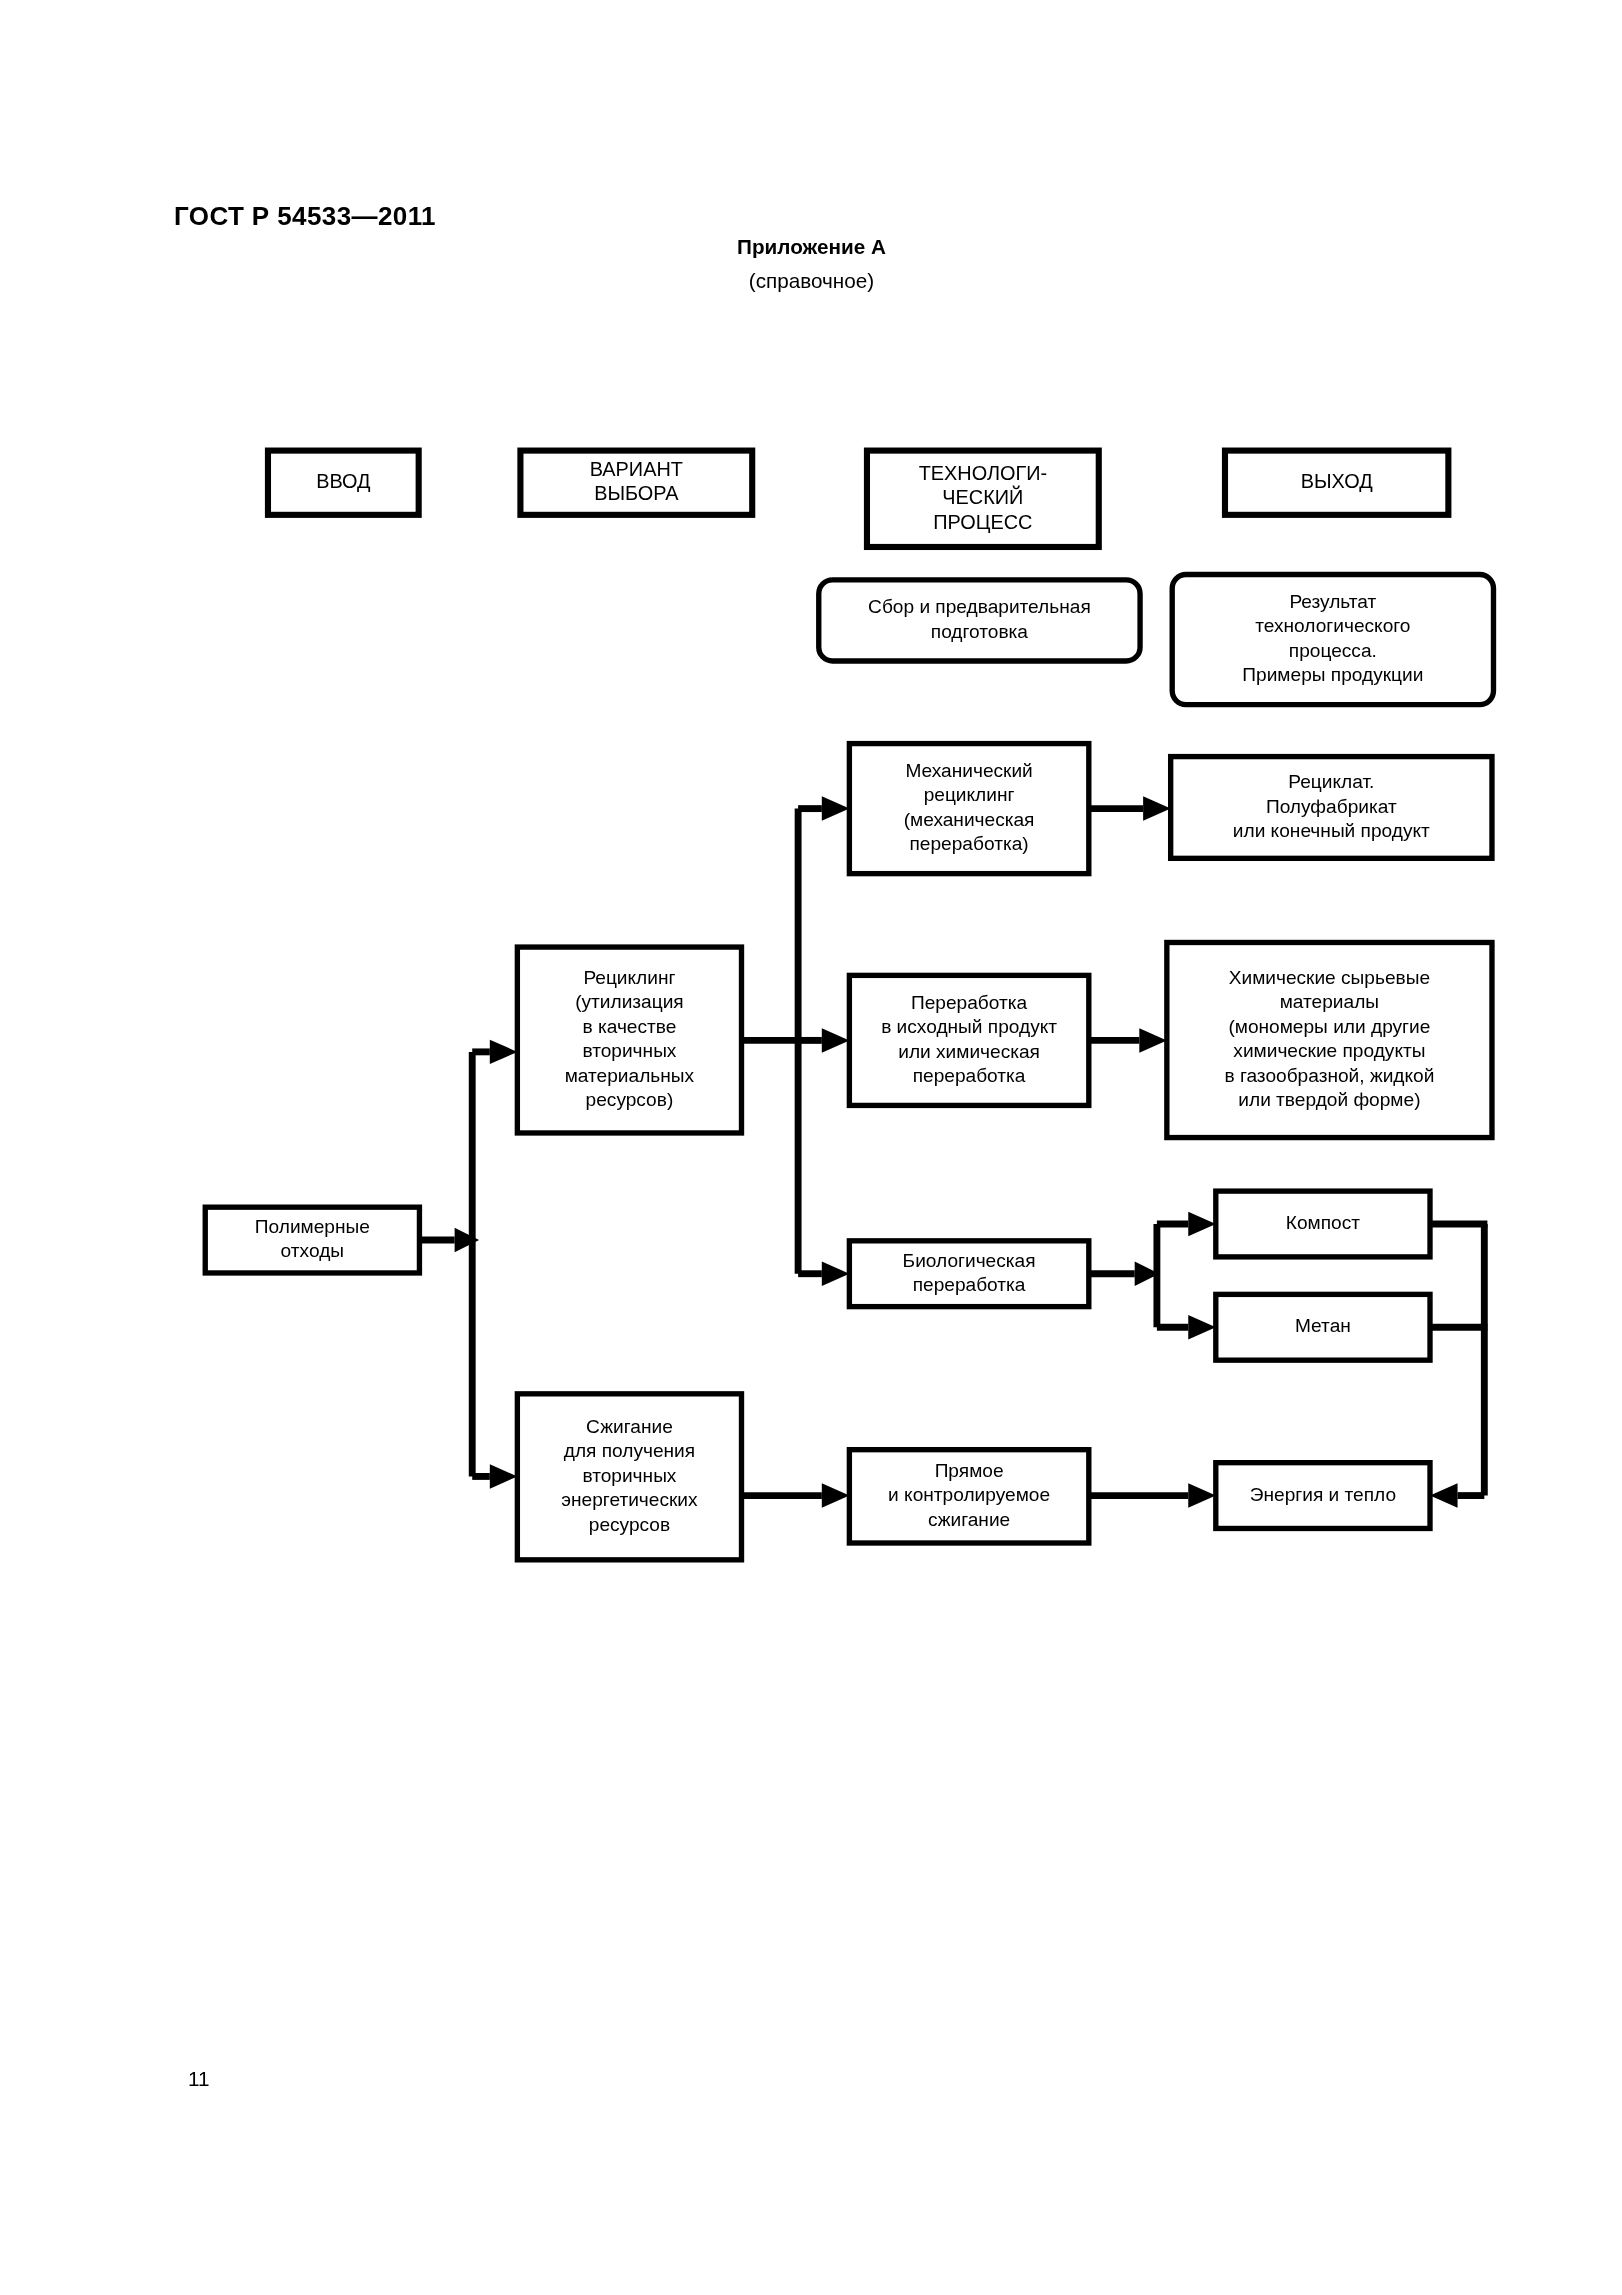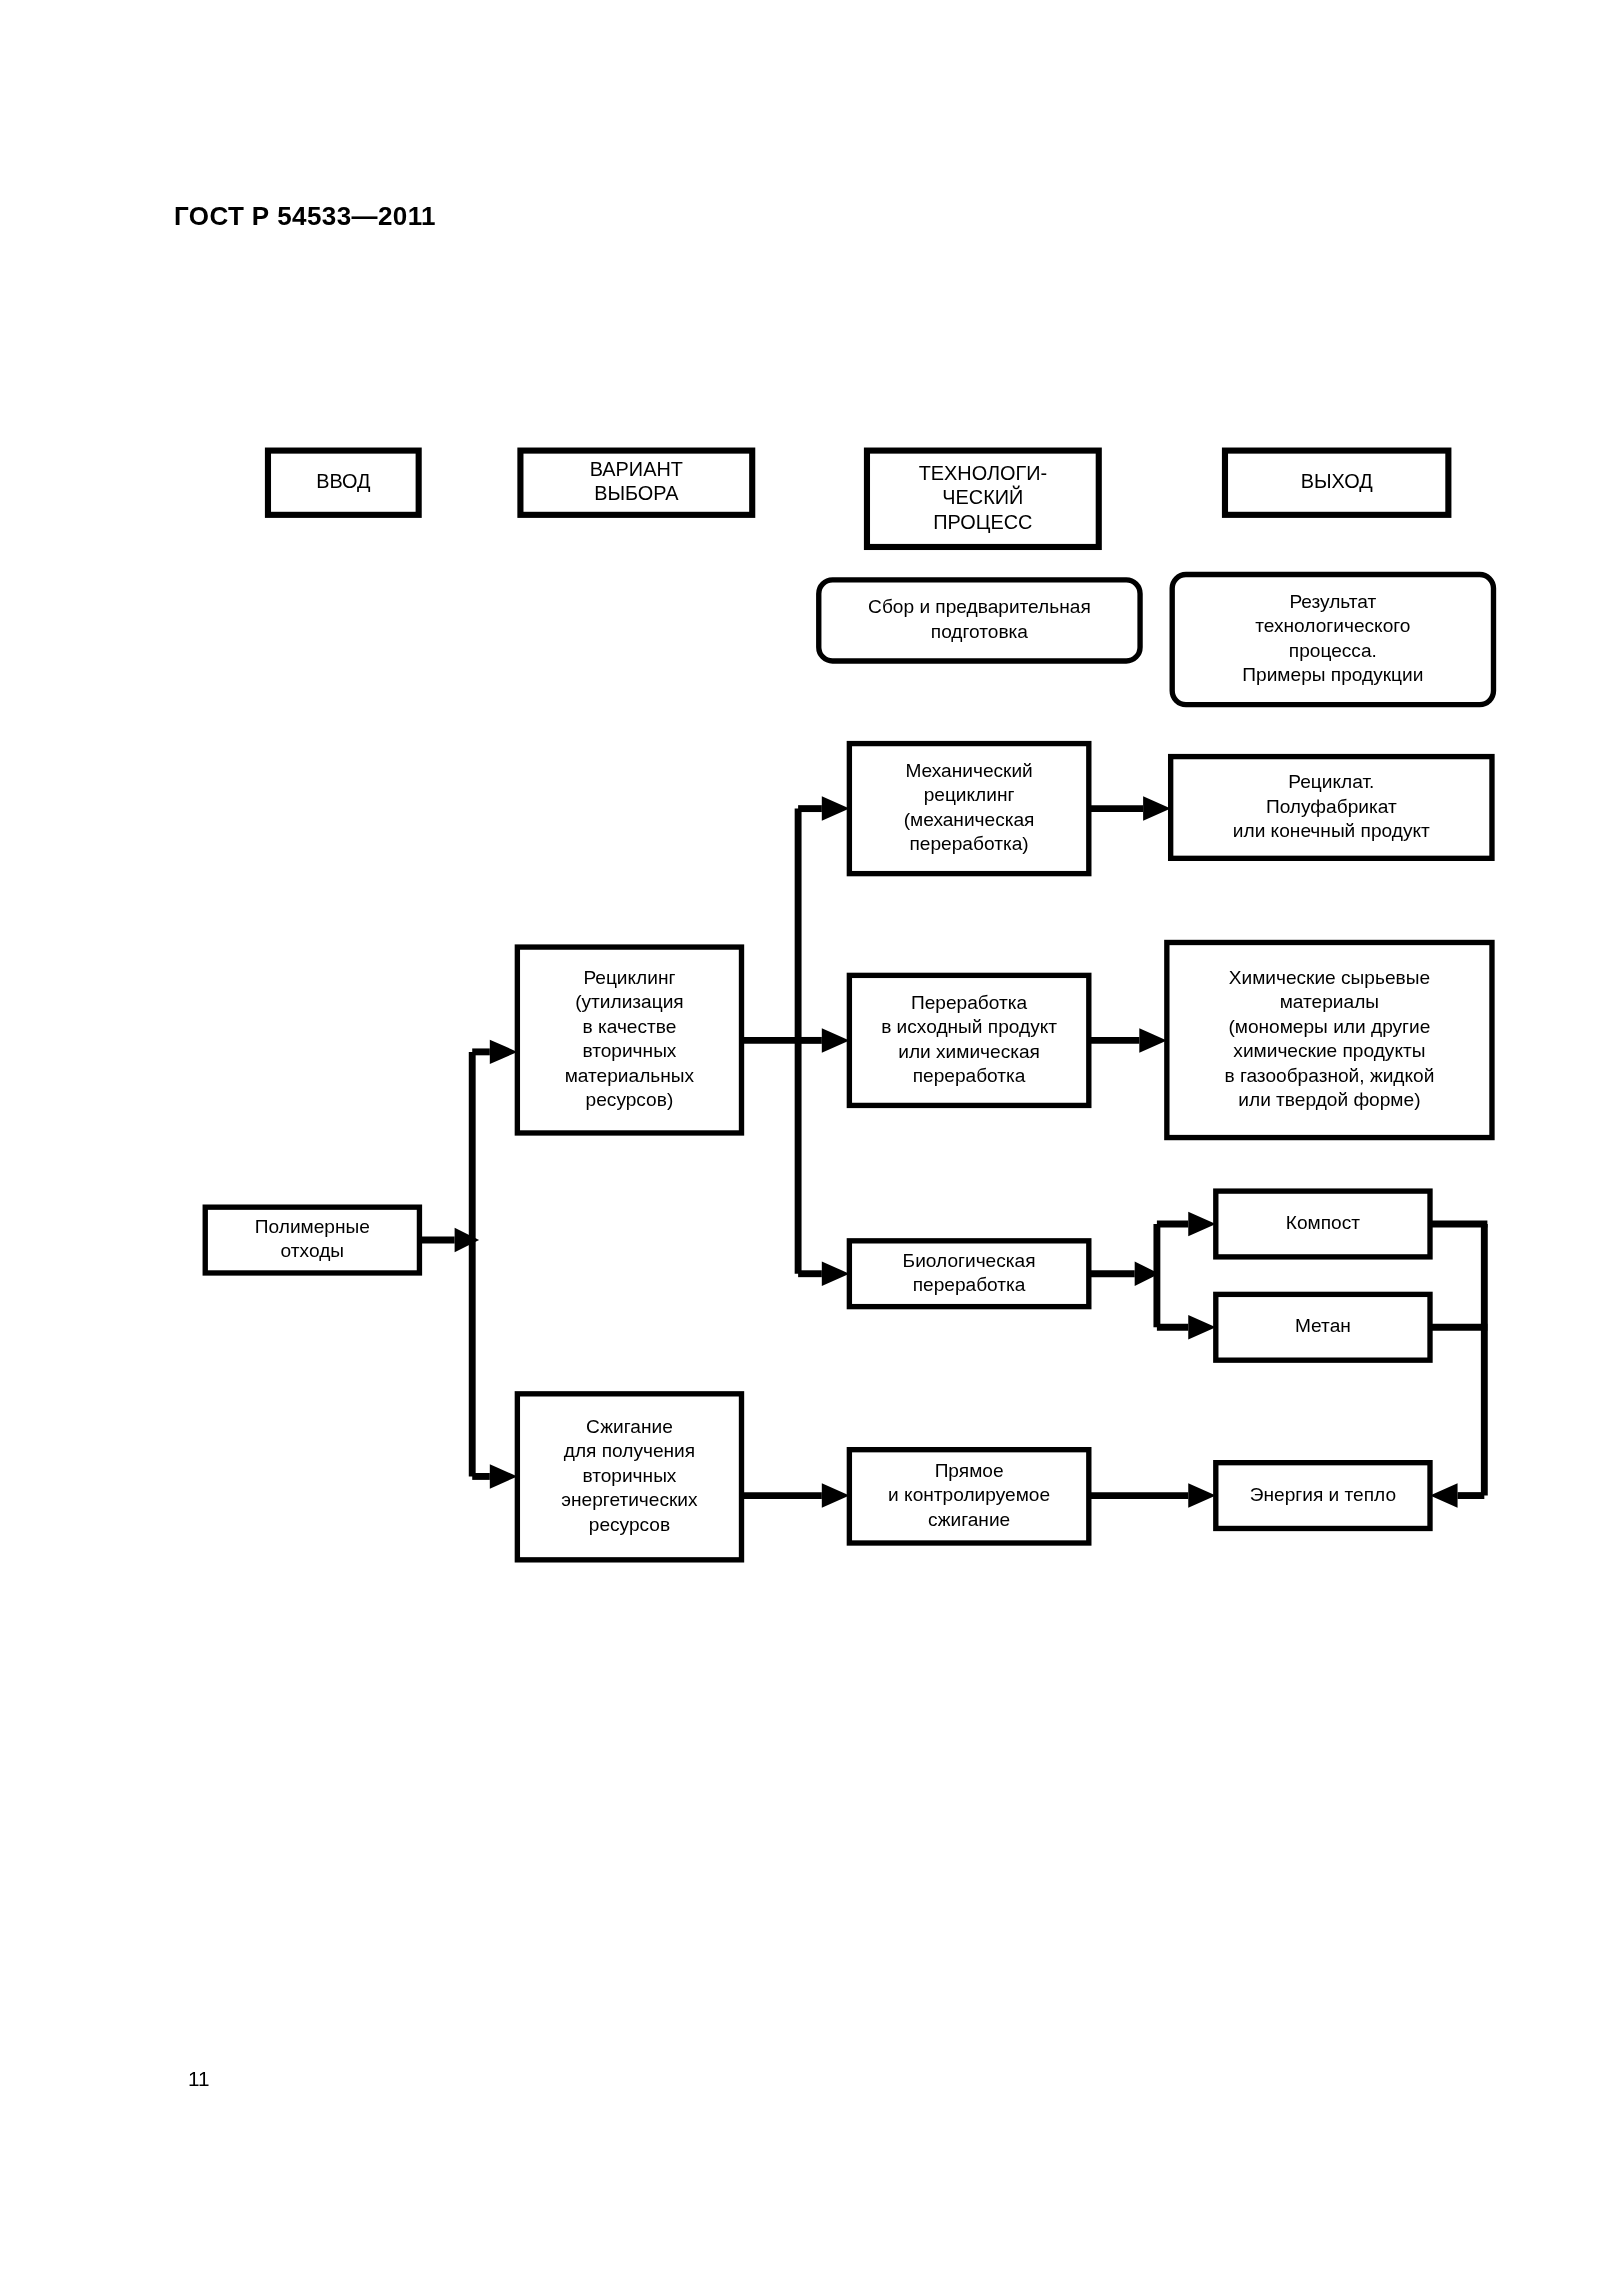--- a/index.html
+++ b/index.html
@@ -88,20 +88,24 @@
     stroke: none;
   }
 </style>
 </head>
 <body>
 
 <div class="page">
 
   <div id="doc-header">ГОСТ Р 54533—2011</div>
 
+  <div id="annex-block">
+    <div class="annex-line">Приложение А</div>
+    <div class="annex-line annex-sub">(справочное)</div>
+  </div>
 
 
   <svg id="flow-svg" width="1623" height="2295" viewBox="0 0 2121 3000">
 
     <g id="connectors">
 
       <g>
         <line class="link" x1="548" y1="1621" x2="594" y2="1621" stroke-width="9"></line>
         <polygon class="arrowhead" points="594,1605 626,1621 594,1637"></polygon>
         <line class="link" x1="617" y1="1375" x2="617" y2="1930" stroke-width="9"></line>

